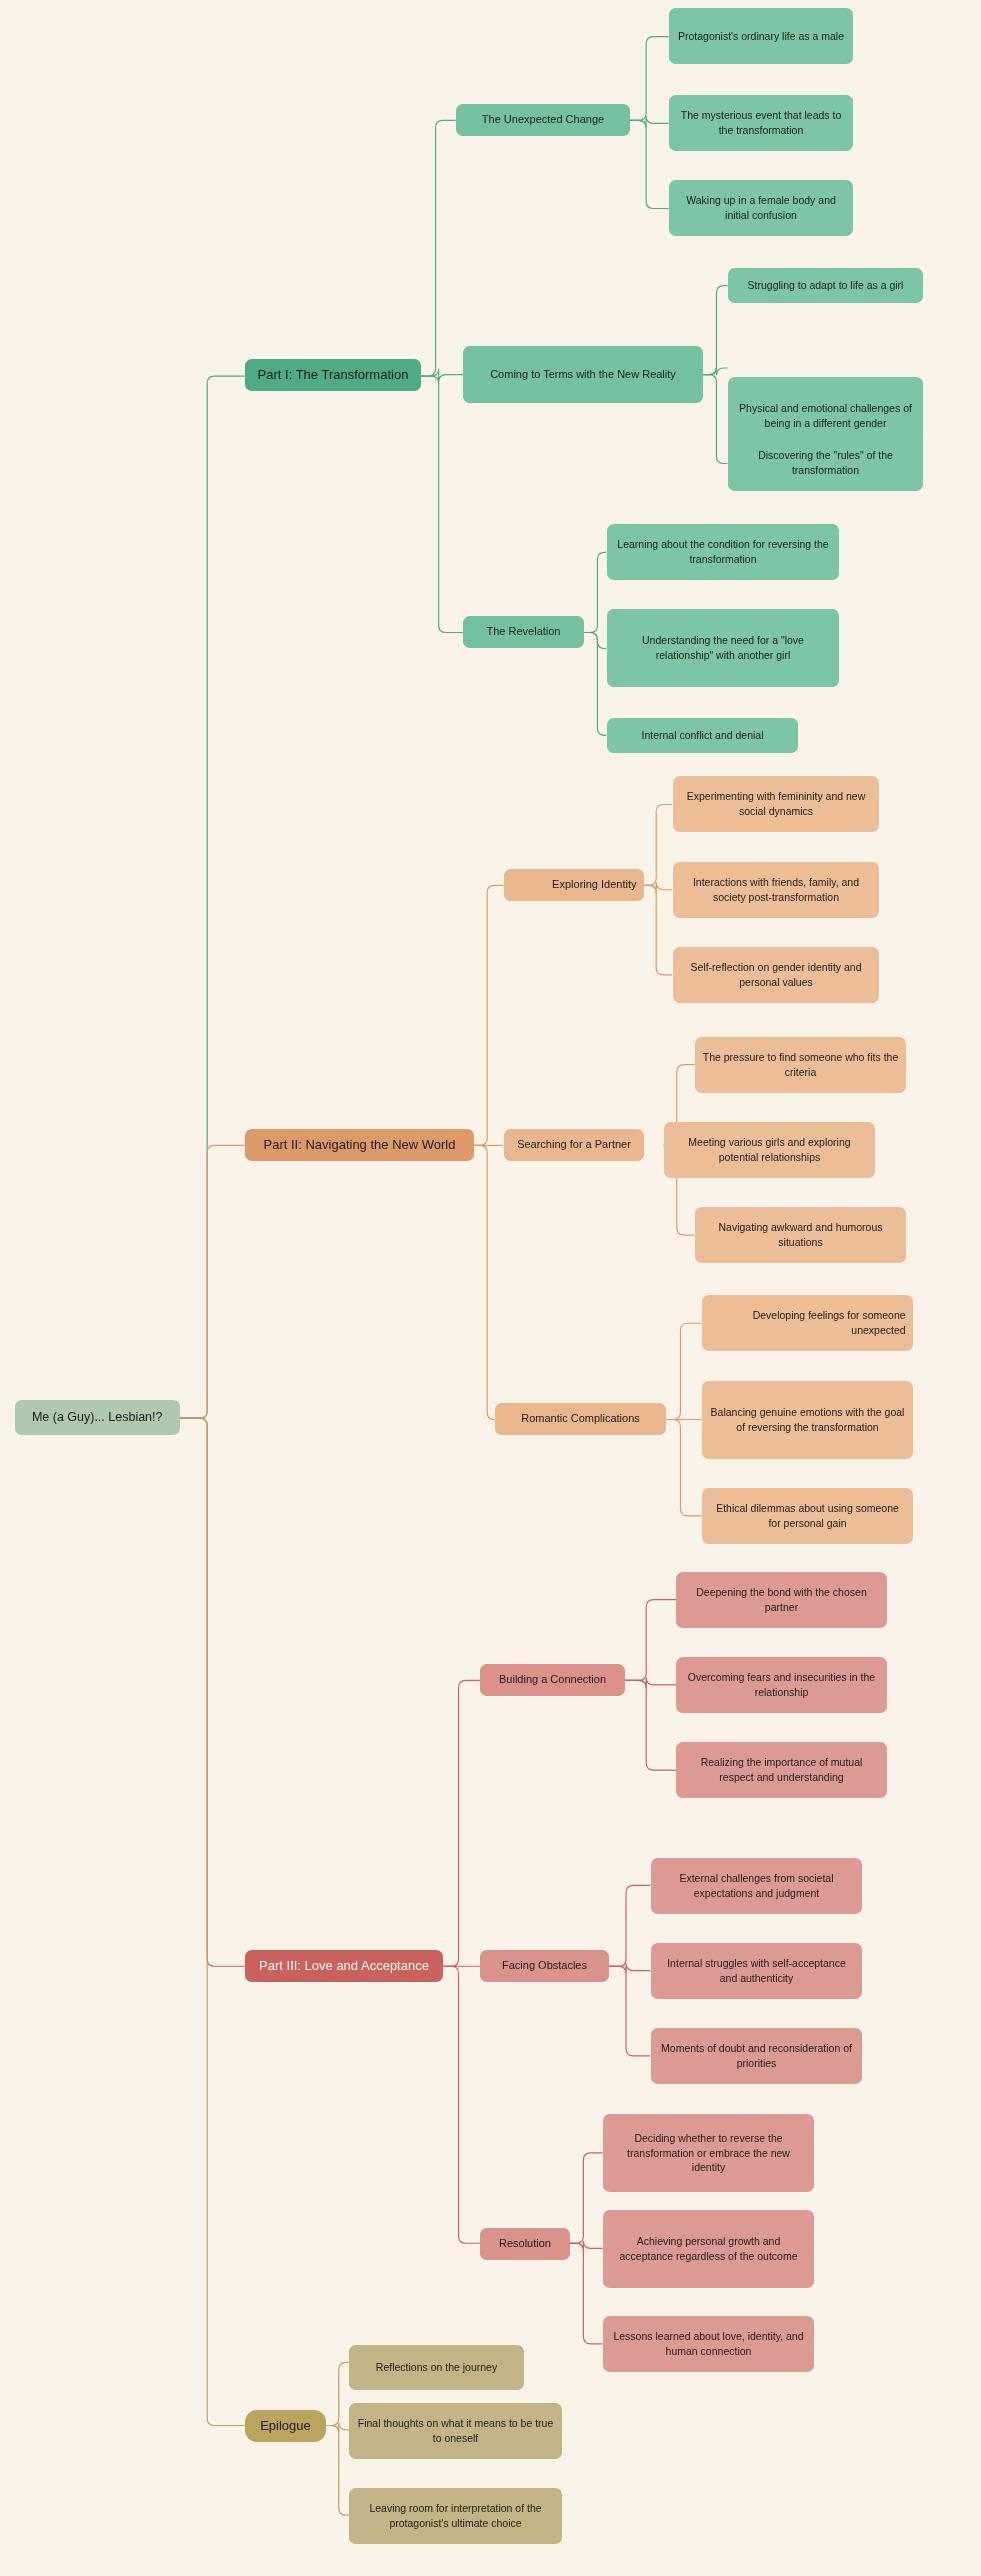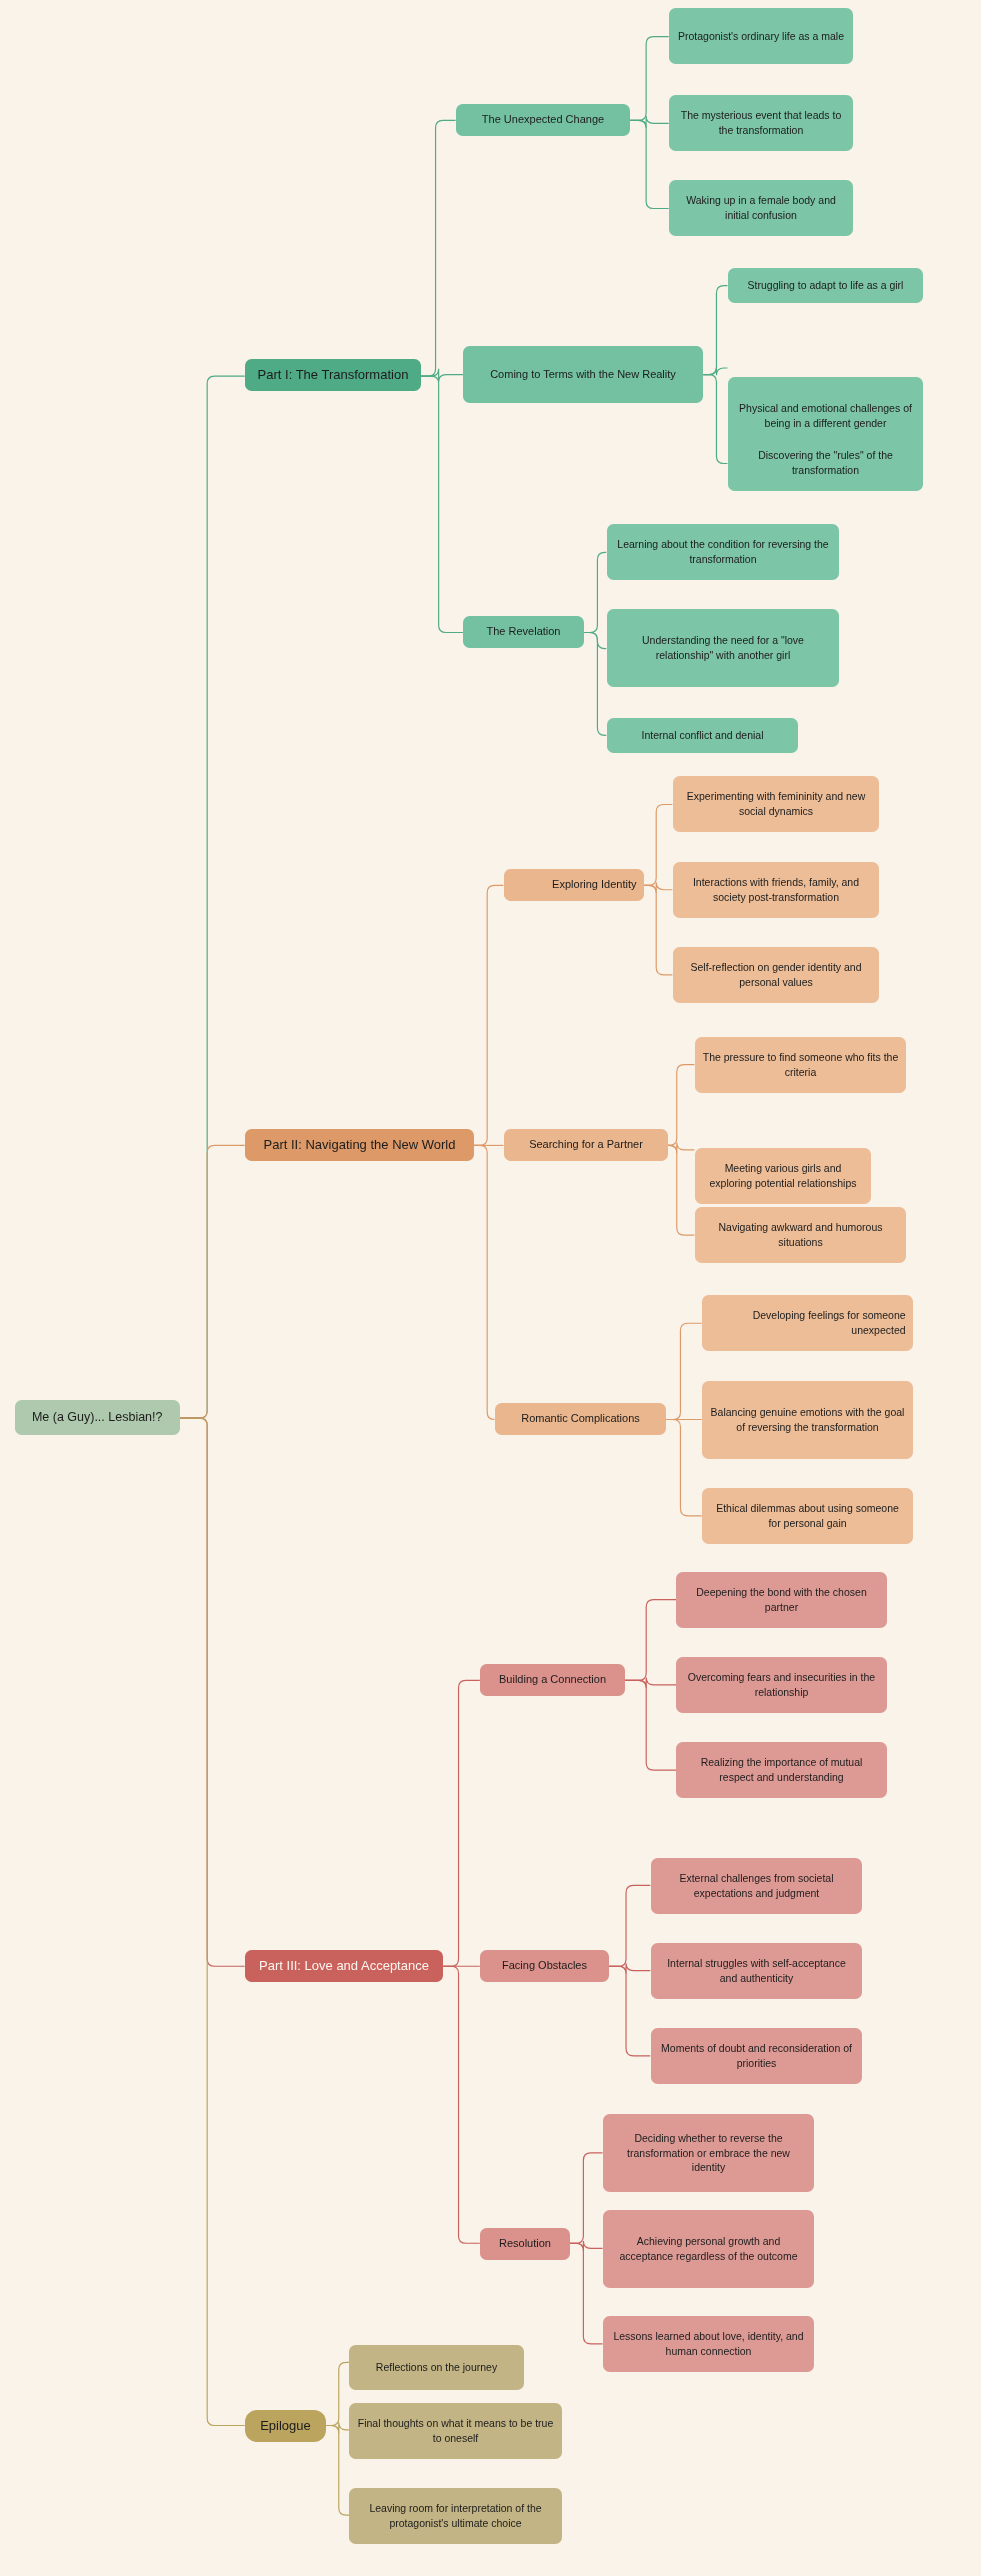--- a/index.html
+++ b/index.html
@@ -103,23 +103,23 @@
       <div class="node lvl3 c-p1leaf" style="left: 728px; top: 435px; width: 195px; height: 56px;">Discovering the "rules" of the transformation</div>
       <div class="node lvl2 c-p1sub" style="left: 463px; top: 616px; width: 121px; height: 32px;">The Revelation</div>
       <div class="node lvl3 c-p1leaf" style="left: 607px; top: 524px; width: 232px; height: 56px;">Learning about the condition for reversing the transformation</div>
       <div class="node lvl3 c-p1leaf" style="left: 607px; top: 609px; width: 232px; height: 78px;">Understanding the need for a "love relationship" with another girl</div>
       <div class="node lvl3 c-p1leaf" style="left: 607px; top: 718px; width: 191px; height: 35px;">Internal conflict and denial</div>
       <div class="node lvl1 c-p2" style="left: 245px; top: 1129px; width: 229px; height: 32px;">Part II: Navigating the New World</div>
       <div class="node lvl2 c-p2sub" style="left: 504px; top: 869px; width: 140px; height: 32px; padding-left: 48px;">Exploring Identity</div>
       <div class="node lvl3 c-p2leaf" style="left: 673px; top: 776px; width: 206px; height: 56px;">Experimenting with femininity and new social dynamics</div>
       <div class="node lvl3 c-p2leaf" style="left: 673px; top: 862px; width: 206px; height: 56px;">Interactions with friends, family, and society post-transformation</div>
       <div class="node lvl3 c-p2leaf" style="left: 673px; top: 947px; width: 206px; height: 56px;">Self-reflection on gender identity and personal values</div>
-      <div class="node lvl2 c-p2sub" style="left: 504px; top: 1129px; width: 164px; height: 32px;">Searching for a Partner</div>
+      <div class="node lvl2 c-p2sub" style="left: 504px; top: 1129px; width: 140px; height: 32px;">Searching for a Partner</div>
       <div class="node lvl3 c-p2leaf" style="left: 695px; top: 1037px; width: 211px; height: 56px;">The pressure to find someone who fits the criteria</div>
-      <div class="node lvl3 c-p2leaf" style="left: 695px; top: 1122px; width: 176px; height: 56px; margin-top: 26px;">Meeting various girls and exploring potential relationships</div>
+      <div class="node lvl3 c-p2leaf" style="left: 664px; top: 1122px; width: 211px; height: 56px;">Meeting various girls and exploring potential relationships</div>
       <div class="node lvl3 c-p2leaf" style="left: 695px; top: 1207px; width: 211px; height: 56px;">Navigating awkward and humorous situations</div>
       <div class="node lvl2 c-p2sub" style="left: 495px; top: 1403px; width: 171px; height: 32px;">Romantic Complications</div>
       <div class="node lvl3 c-p2leaf" style="left: 702px; top: 1295px; width: 211px; height: 56px; text-align: right;">Developing feelings for someone unexpected</div>
       <div class="node lvl3 c-p2leaf" style="left: 702px; top: 1381px; width: 211px; height: 78px;">Balancing genuine emotions with the goal of reversing the transformation</div>
       <div class="node lvl3 c-p2leaf" style="left: 702px; top: 1488px; width: 211px; height: 56px;">Ethical dilemmas about using someone for personal gain</div>
       <div class="node lvl1 c-p3" style="left: 245px; top: 1950px; width: 198px; height: 32px;">Part III: Love and Acceptance</div>
       <div class="node lvl2 c-p3sub" style="left: 480px; top: 1664px; width: 145px; height: 32px;">Building a Connection</div>
       <div class="node lvl3 c-p3leaf" style="left: 676px; top: 1572px; width: 211px; height: 56px;">Deepening the bond with the chosen partner</div>
       <div class="node lvl3 c-p3leaf" style="left: 676px; top: 1657px; width: 211px; height: 56px;">Overcoming fears and insecurities in the relationship</div>
       <div class="node lvl3 c-p3leaf" style="left: 676px; top: 1742px; width: 211px; height: 56px;">Realizing the importance of mutual respect and understanding</div>

